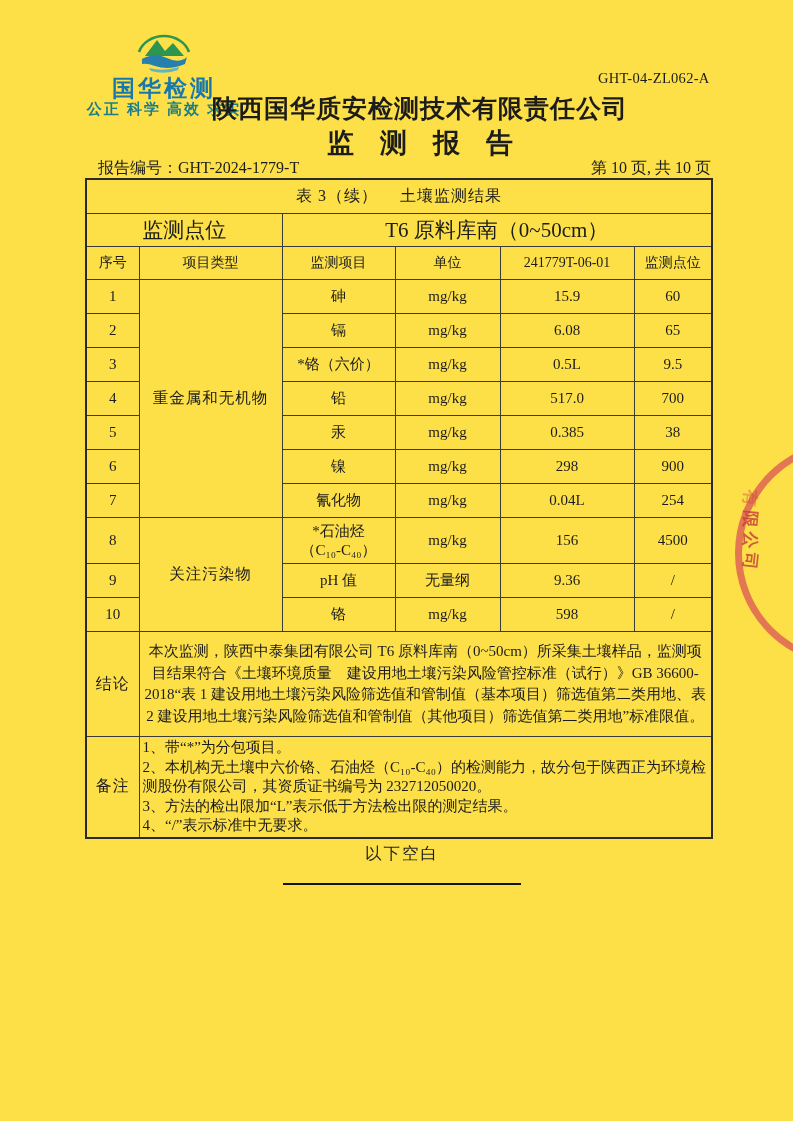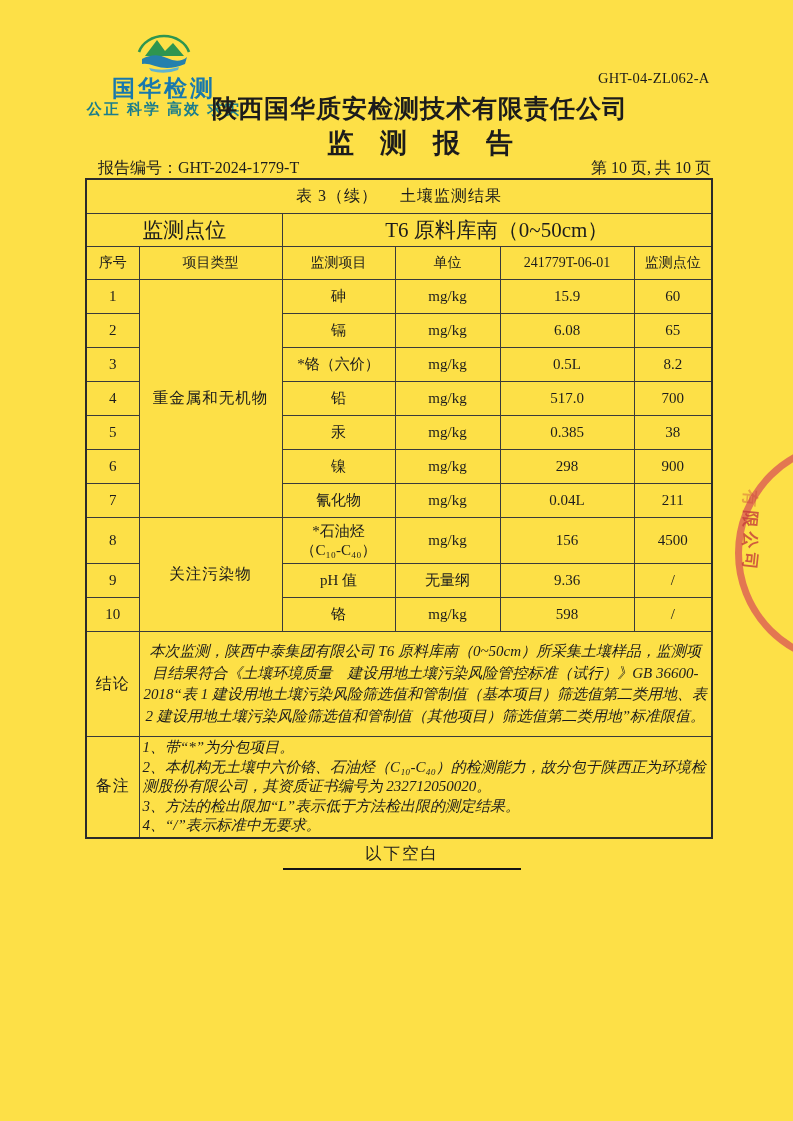--- a/index.html
+++ b/index.html
@@ -55,31 +55,31 @@
   td.site{height:30px;font-size:21px;}
   td.colhead{height:30px;font-size:14px;}
   td.r{height:31px;}
   td.r-tall{height:43px;}
   td.item{white-space:pre-line;line-height:1.25;}
   td.cat{font-size:15.5px;letter-spacing:1px;}
   td.block-label{font-size:16px;letter-spacing:1px;}
   td.block-text{
     text-align:justify;vertical-align:middle;
     padding:4px 9px 4px 9px;
-    line-height:21.5px;font-size:15px;font-style:italic;
+    line-height:21.5px;font-size:15px;
   }
   td.concl{height:102px;}
   td.remark{height:90px;line-height:19.6px;}
   .remark-item{text-align:left;}
   
   .blank-note{
     position:absolute;left:283px;top:843px;width:238px;
     text-align:center;font-size:16.5px;letter-spacing:2px;
     border-bottom:2.5px solid #141414;
-    padding-bottom:3px;
+    padding-bottom:18px;
   }
   
   .stamp-circle{
     position:absolute;left:735px;top:440px;width:226px;height:226px;
     border-radius:50%;
     border:7px solid rgba(219,90,84,0.78);
     box-sizing:border-box;
   }
   .stamp-text{
     position:absolute;left:741px;top:488px;
@@ -155,21 +155,21 @@
         <td class="r item">镉</td>
         <td class="r">mg/kg</td>
         <td class="r">6.08</td>
         <td class="r">65</td>
       </tr>
       <tr>
         <td class="r">3</td>
         <td class="r item">*铬（六价）</td>
         <td class="r">mg/kg</td>
         <td class="r">0.5L</td>
-        <td class="r">8.2</td>
+        <td class="r">9.5</td>
       </tr>
       <tr>
         <td class="r">4</td>
         <td class="r item">铅</td>
         <td class="r">mg/kg</td>
         <td class="r">517.0</td>
         <td class="r">700</td>
       </tr>
       <tr>
         <td class="r">5</td>
@@ -183,21 +183,21 @@
         <td class="r item">镍</td>
         <td class="r">mg/kg</td>
         <td class="r">298</td>
         <td class="r">900</td>
       </tr>
       <tr>
         <td class="r">7</td>
         <td class="r item">氰化物</td>
         <td class="r">mg/kg</td>
         <td class="r">0.04L</td>
-        <td class="r">211</td>
+        <td class="r">254</td>
       </tr>
 
       <tr>
         <td class="r-tall">8</td>
         <td class="cat" rowspan="3">关注污染物</td>
         <td class="r-tall item">*石油烃
 （C₁₀-C₄₀）</td>
         <td class="r-tall">mg/kg</td>
         <td class="r-tall">156</td>
         <td class="r-tall">4500</td>

